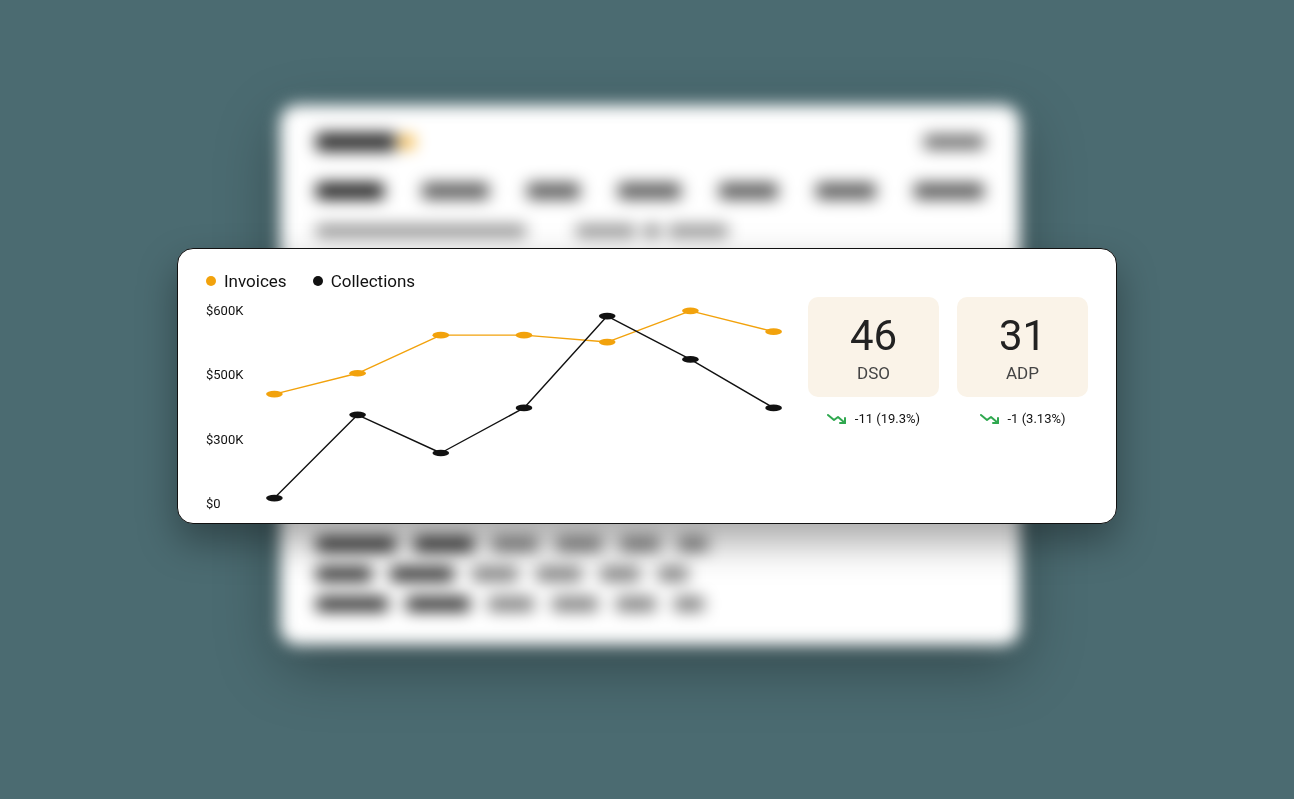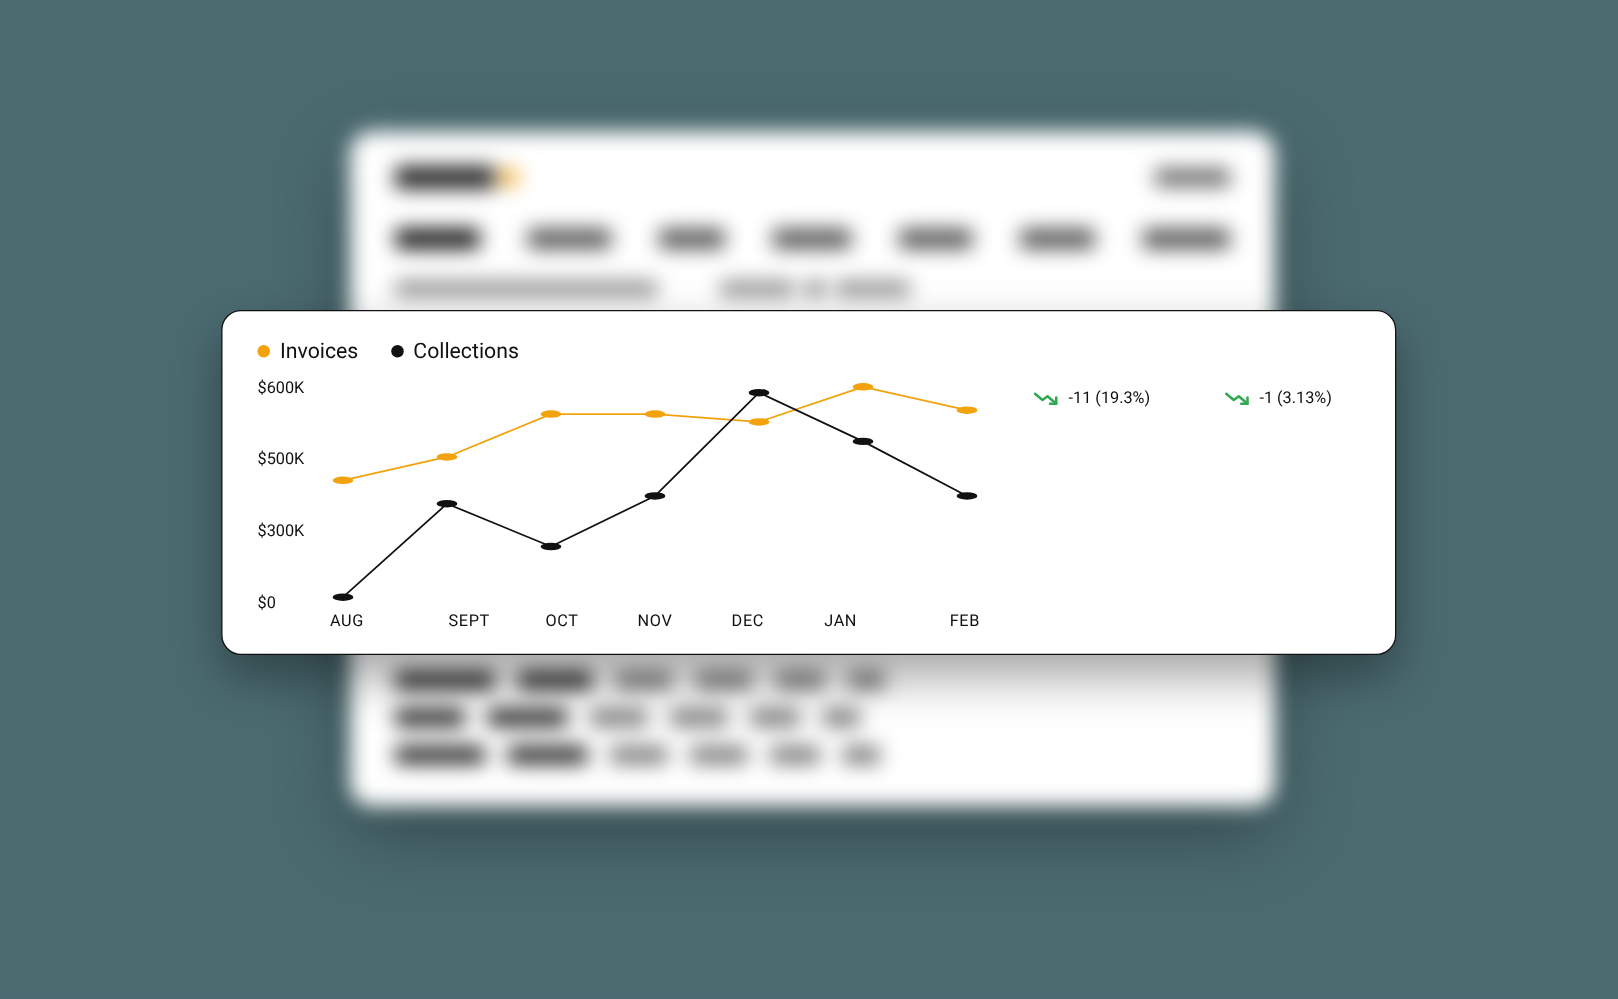--- a/index.html
+++ b/index.html
@@ -205,32 +205,33 @@
             <polyline points="2,96.66666666666667 18,56.666666666666664 34,75 50,53.333333333333336 66,9.166666666666671 82,30 98,53.333333333333336" fill="none" stroke="#111111" stroke-width="1.4" vector-effect="non-scaling-stroke" stroke-linejoin="round" stroke-linecap="round"></polyline>
             <circle cx="2" cy="96.66666666666667" r="1.6" fill="#111111" vector-effect="non-scaling-stroke"></circle>
             <circle cx="18" cy="56.666666666666664" r="1.6" fill="#111111" vector-effect="non-scaling-stroke"></circle>
             <circle cx="34" cy="75" r="1.6" fill="#111111" vector-effect="non-scaling-stroke"></circle>
             <circle cx="50" cy="53.333333333333336" r="1.6" fill="#111111" vector-effect="non-scaling-stroke"></circle>
             <circle cx="66" cy="9.166666666666671" r="1.6" fill="#111111" vector-effect="non-scaling-stroke"></circle>
             <circle cx="82" cy="30" r="1.6" fill="#111111" vector-effect="non-scaling-stroke"></circle>
             <circle cx="98" cy="53.333333333333336" r="1.6" fill="#111111" vector-effect="non-scaling-stroke"></circle>
           </svg>
       </div>
-      <div class="xaxis">
-        <span>AUG</span>
-        <span>SEPT</span>
-        <span>OCT</span>
-        <span>NOV</span>
-        <span>DEC</span>
-        <span>JAN</span>
-        <span>FEB</span>
-      </div>
     </div>
 
     <div class="kpis">
+      <div class="kpi-row">
+        <div class="kpi">
+          <div class="value">46</div>
+          <div class="label">DSO</div>
+        </div>
+        <div class="kpi">
+          <div class="value">31</div>
+          <div class="label">ADP</div>
+        </div>
+      </div>
       <div class="delta-row">
         <div class="delta">
           <svg width="20" height="14" viewBox="0 0 20 14">
             <path d="M1 3 L7 8 L11 5 L18 11" fill="none" stroke="#2fa84f" stroke-width="2" stroke-linecap="round" stroke-linejoin="round"></path>
             <path d="M18 6 L18 11 L13 11" fill="none" stroke="#2fa84f" stroke-width="2" stroke-linecap="round" stroke-linejoin="round"></path>
           </svg>
           <span>-11 (19.3%)</span>
         </div>
         <div class="delta">
           <svg width="20" height="14" viewBox="0 0 20 14">

